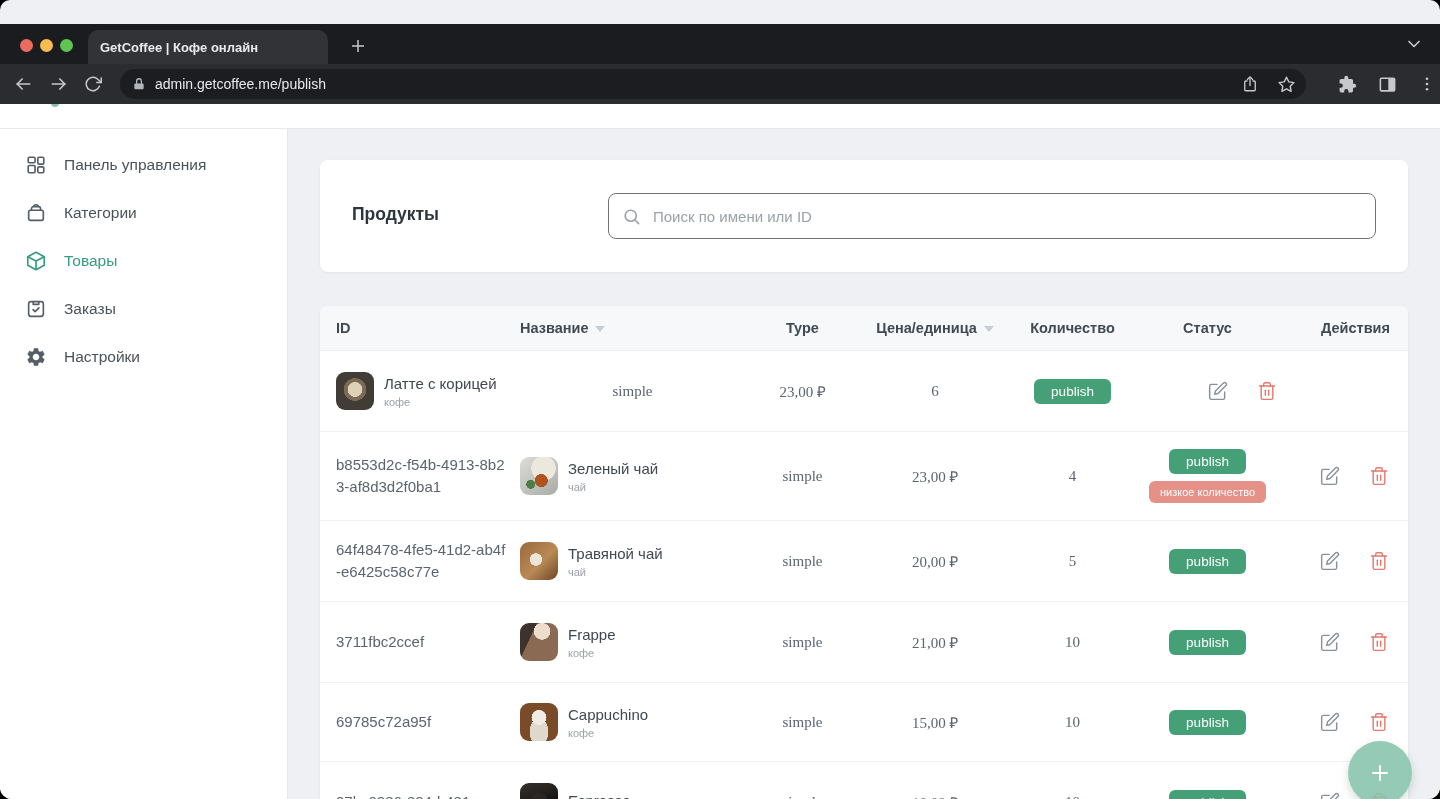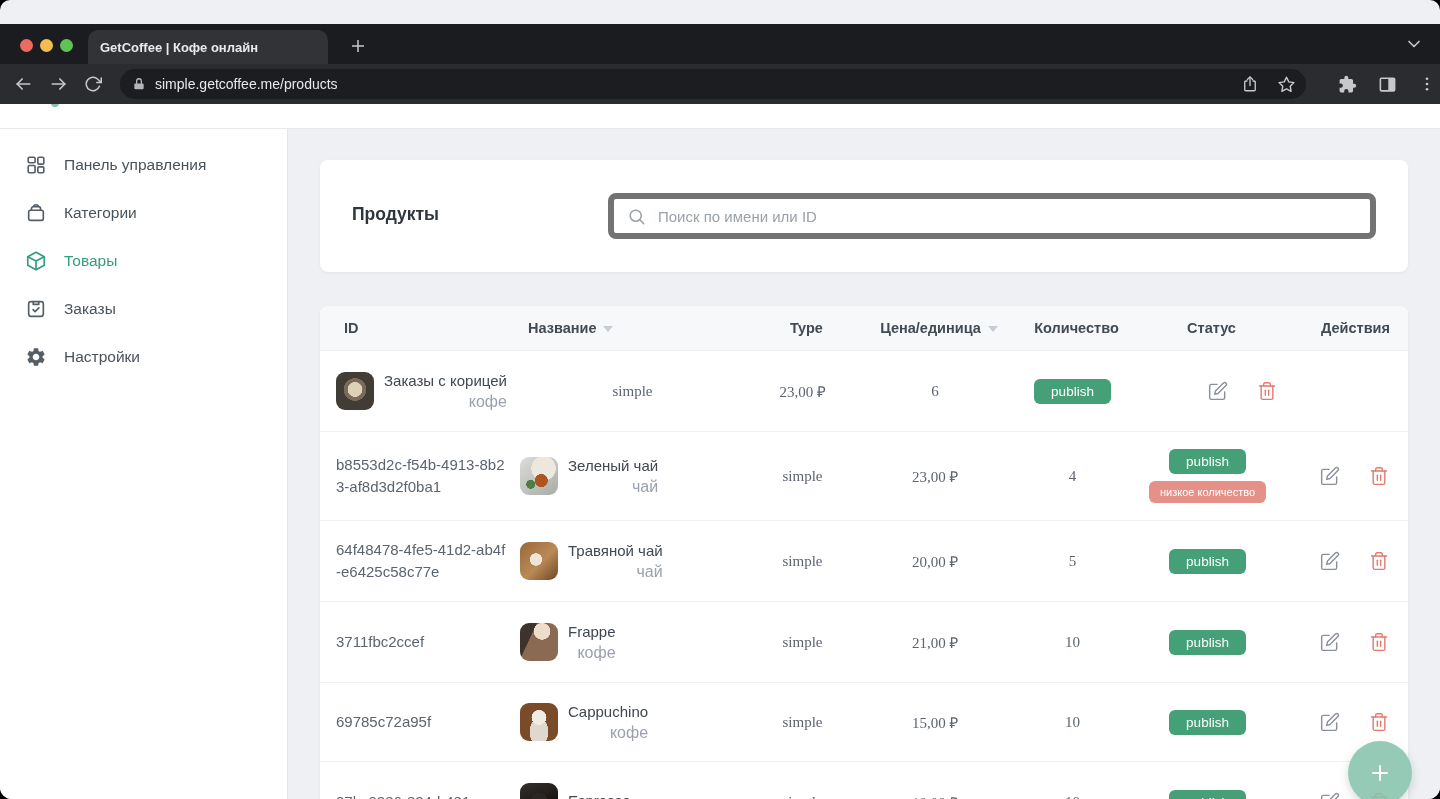--- a/index.html
+++ b/index.html
@@ -38,39 +38,39 @@
   .side-item{height:48px;display:flex;align-items:center;padding-left:24px;color:#4a525b;font-size:15.5px;cursor:pointer;}
   .side-item .s-icon{width:24px;height:24px;margin-right:16px;display:flex;align-items:center;justify-content:center;color:#555d66;}
   .side-item.active{color:#359c7d;}
   .side-item.active .s-icon{color:#359c7d;}
 
   .content{position:absolute;left:289px;top:49px;width:1151px;height:776px;background:#eef0f3;}
 
   .card{position:absolute;left:31px;background:#fff;border-radius:8px;box-shadow:0 1px 3px rgba(20,30,50,.06);}
   .card.head-card{top:31px;width:1088px;height:112px;}
   .page-title{position:absolute;left:32px;top:44px;font-size:17.5px;font-weight:700;color:#2e353d;}
-  .search-wrap{position:absolute;left:288px;top:33px;width:768px;height:46px;border:6px solid #737373;border-radius:8px;box-sizing:border-box;display:flex;align-items:center;}
+  .search-wrap{position:absolute;left:288px;top:33px;width:768px;height:46px;border:1px solid #737373;border-radius:8px;box-sizing:border-box;display:flex;align-items:center;}
   .search-ic{margin-left:13px;color:#9aa1a9;display:flex;}
   .search-input{border:0;outline:0;background:transparent;flex:1;margin-left:10px;font-size:15px;color:#3f4750;font-family:inherit;}
   .search-input::placeholder{color:#9aa1a9;}
 
   .card.table-card{top:177px;width:1088px;height:560px;overflow:visible;}
   .thead{display:grid;grid-template-columns:184px 225px 115px 150px 125px 145px 1fr;height:44px;background:#f6f8fa;border-radius:8px 8px 0 0;align-items:center;padding:0 16px;font-size:14.5px;font-weight:700;color:#414a53;}
-  .th{display:flex;align-items:center;margin-left:8px;}
+  .th{display:flex;align-items:center;}
   .th.c{justify-content:center;} .th.r{justify-content:flex-end;padding-right:2px;}
   .sort{width:0;height:0;border-left:5px solid transparent;border-right:5px solid transparent;border-top:6px solid #c7cdd4;margin-left:7px;margin-top:2px;}
   .trow{display:grid;grid-template-columns:184px 225px 115px 150px 125px 145px 1fr;align-items:center;padding:0 16px;border-top:1px solid #f0f1f4;font-size:15px;color:#5b6470;}
   .trow:first-of-type{border-top:0;}
   .cell.c{text-align:center;font-family:Liberation Serif, serif;}
   .cell.id{line-height:1.45;padding-right:12px;word-break:break-all;}
   .cell.name{display:flex;align-items:center;}
   .thumb{width:38px;height:38px;border-radius:9px;flex:0 0 auto;}
   .nm{margin-left:10px;}
   .n1{color:#3f4750;font-size:15px;}
-  .n2{color:#9ba2ab;font-size:16px;margin-top:4px;text-align:right;}
+  .n2{color:#9ba2ab;font-size:11px;margin-top:4px;}
   .status-cell{display:flex;flex-direction:column;align-items:center;justify-content:center;gap:7px;position:relative;}
   .badge{display:inline-block;background:#45a077;color:#fff;font-size:13.5px;padding:5px 17px;border-radius:6px;}
   .warn-badge{display:inline-block;background:#e59188;color:#fff;font-size:11px;padding:5px 11px;border-radius:6px;white-space:nowrap;}
   .actions{display:flex;justify-content:flex-end;align-items:center;gap:27px;padding-right:2px;}
   .act{width:22px;height:22px;display:flex;align-items:center;justify-content:center;cursor:pointer;}
   .act.edit{color:#8a9099;}
   .act.del{color:#e4796e;}
 
   
   .t0{background:radial-gradient(circle at 50% 46%,#ddd2b8 0 26%,#7a6a56 27% 40%,#413c36 41% 100%);}
@@ -127,21 +127,21 @@
             <path d="M20.49 15a9 9 0 1 1-2.12-9.36L23 10"></path>
           </svg>
       </div>
       <div class="omnibox">
         <span class="lock">
           <svg width="14" height="14" viewBox="0 0 24 24" fill="none" stroke="currentColor" stroke-width="2.2" stroke-linecap="round">
               <rect x="4" y="11" width="16" height="10" rx="2" fill="currentColor" stroke="none"></rect>
               <path d="M8 11V7a4 4 0 0 1 8 0v4"></path>
             </svg>
         </span>
-        <span class="url">simple.getcoffee.me/products</span>
+        <span class="url">admin.getcoffee.me/publish</span>
         <span class="omni-ic">
           <svg width="18" height="18" viewBox="0 0 24 24" fill="none" stroke="currentColor" stroke-width="1.8" stroke-linecap="round" stroke-linejoin="round">
               <path d="M8 8H6.5A1.5 1.5 0 0 0 5 9.5v10A1.5 1.5 0 0 0 6.5 21h11a1.5 1.5 0 0 0 1.5-1.5v-10A1.5 1.5 0 0 0 17.5 8H16"></path>
               <line x1="12" y1="14" x2="12" y2="2.8"></line>
               <polyline points="8.5 6 12 2.5 15.5 6"></polyline>
             </svg>
         </span>
         <span class="omni-ic">
           <svg width="19" height="19" viewBox="0 0 24 24" fill="none" stroke="currentColor" stroke-width="1.8" stroke-linejoin="round">
               <polygon points="12 2.8 14.9 8.7 21.4 9.6 16.7 14.1 17.8 20.6 12 17.5 6.2 20.6 7.3 14.1 2.6 9.6 9.1 8.7"></polygon>
@@ -295,21 +295,21 @@
             </div>
           <div class="th r">
               <span>Действия</span>
             </div>
         </div>
 
         <div class="trow" style="height:80px">
           <div class="cell name">
             <div class="thumb t0"></div>
             <div class="nm">
-                <div class="n1">Заказы с корицей</div>
+                <div class="n1">Латте с корицей</div>
                 <div class="n2">кофе</div>
               </div>
           </div>
           <div class="cell c">simple</div>
           <div class="cell c">23,00 ₽</div>
           <div class="cell c">6</div>
           <div class="cell status-cell">
               <span class="badge">publish</span>
             </div>
           <div class="cell actions">

